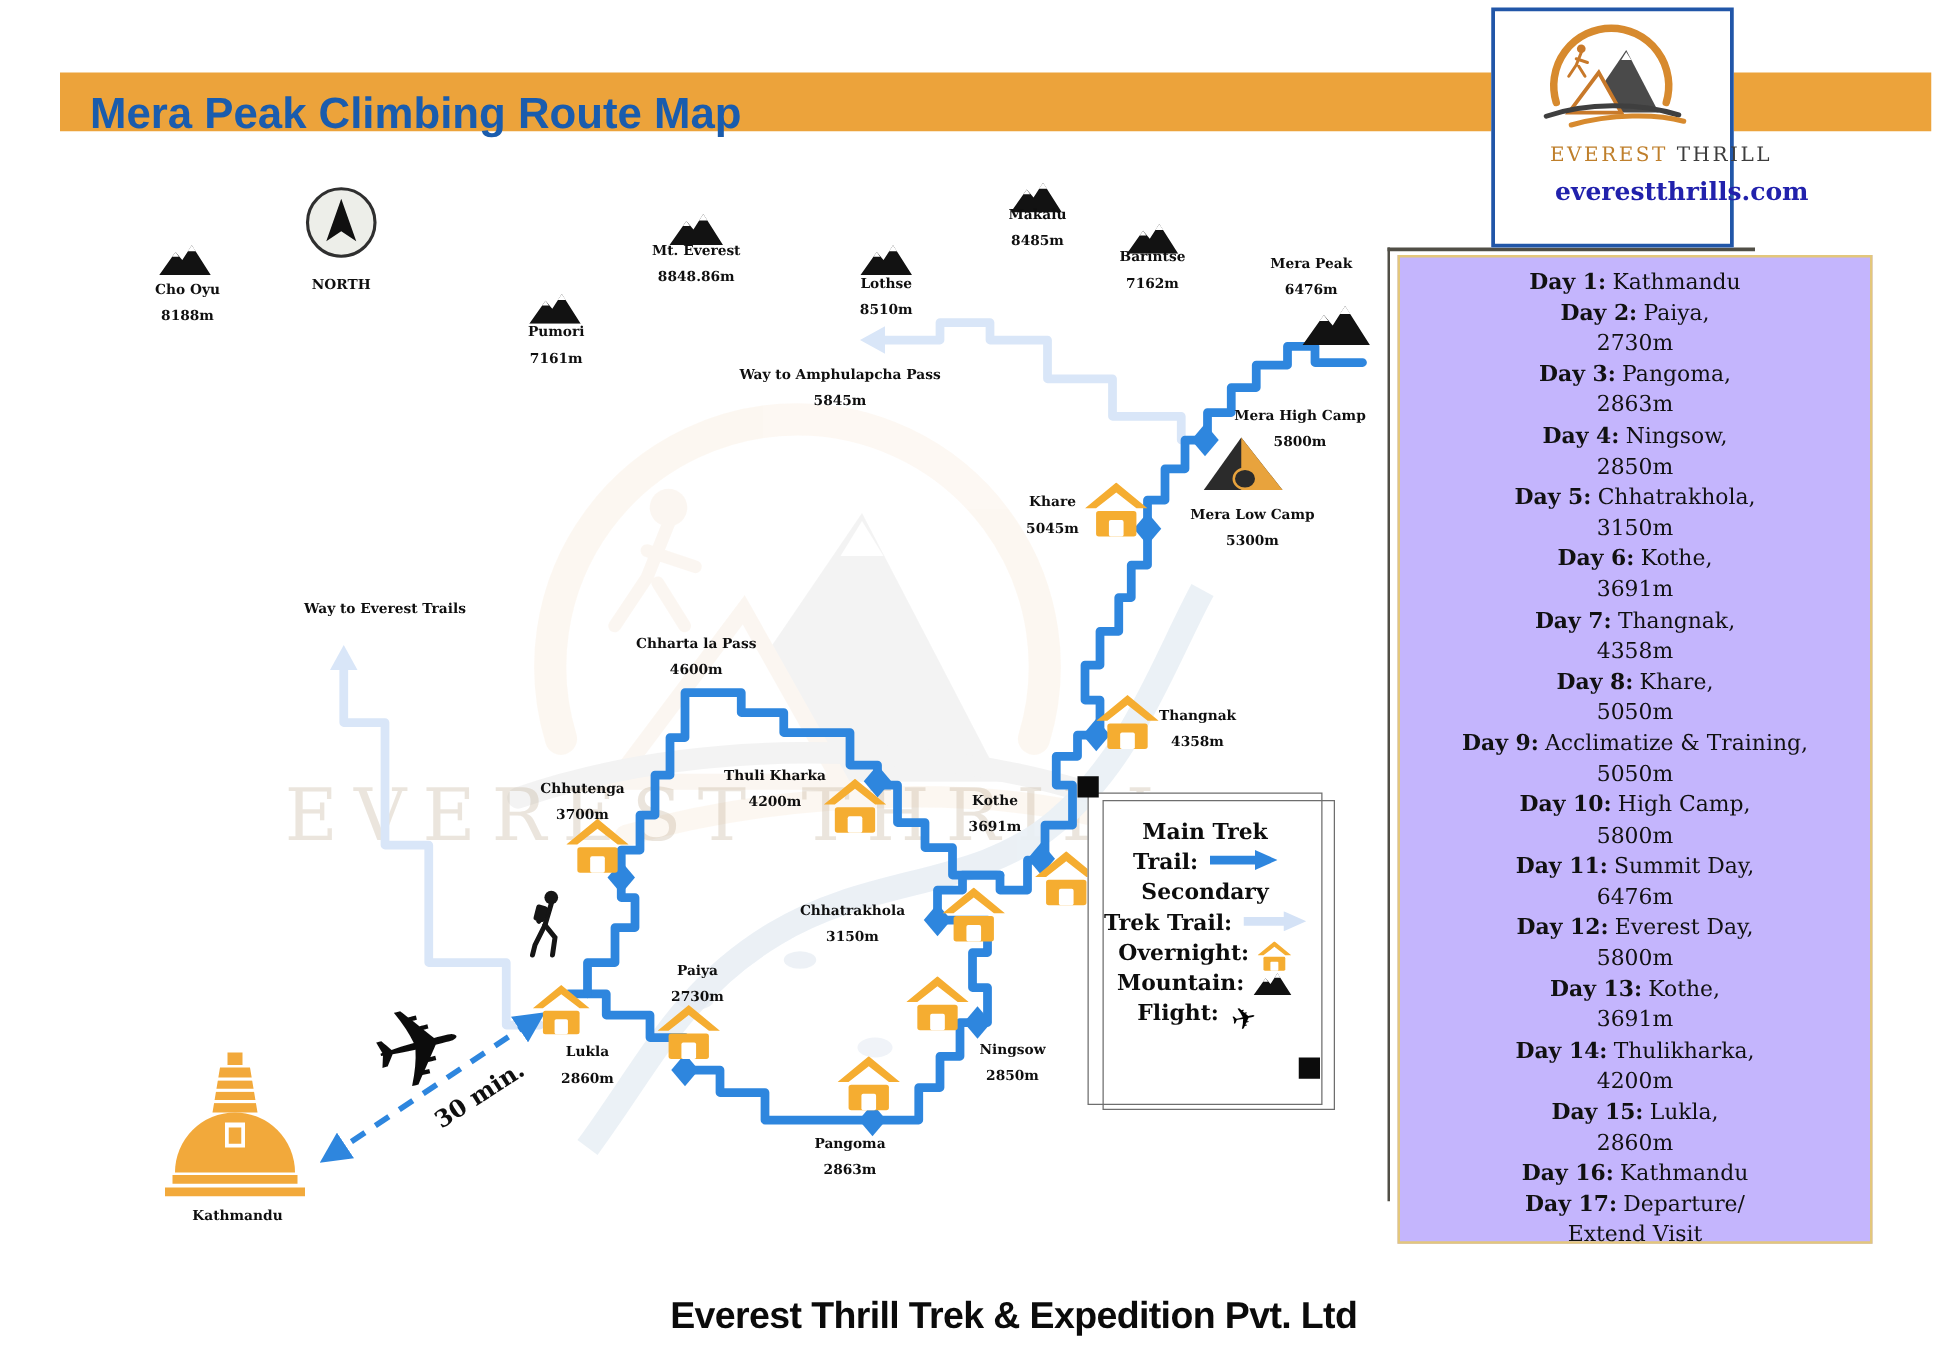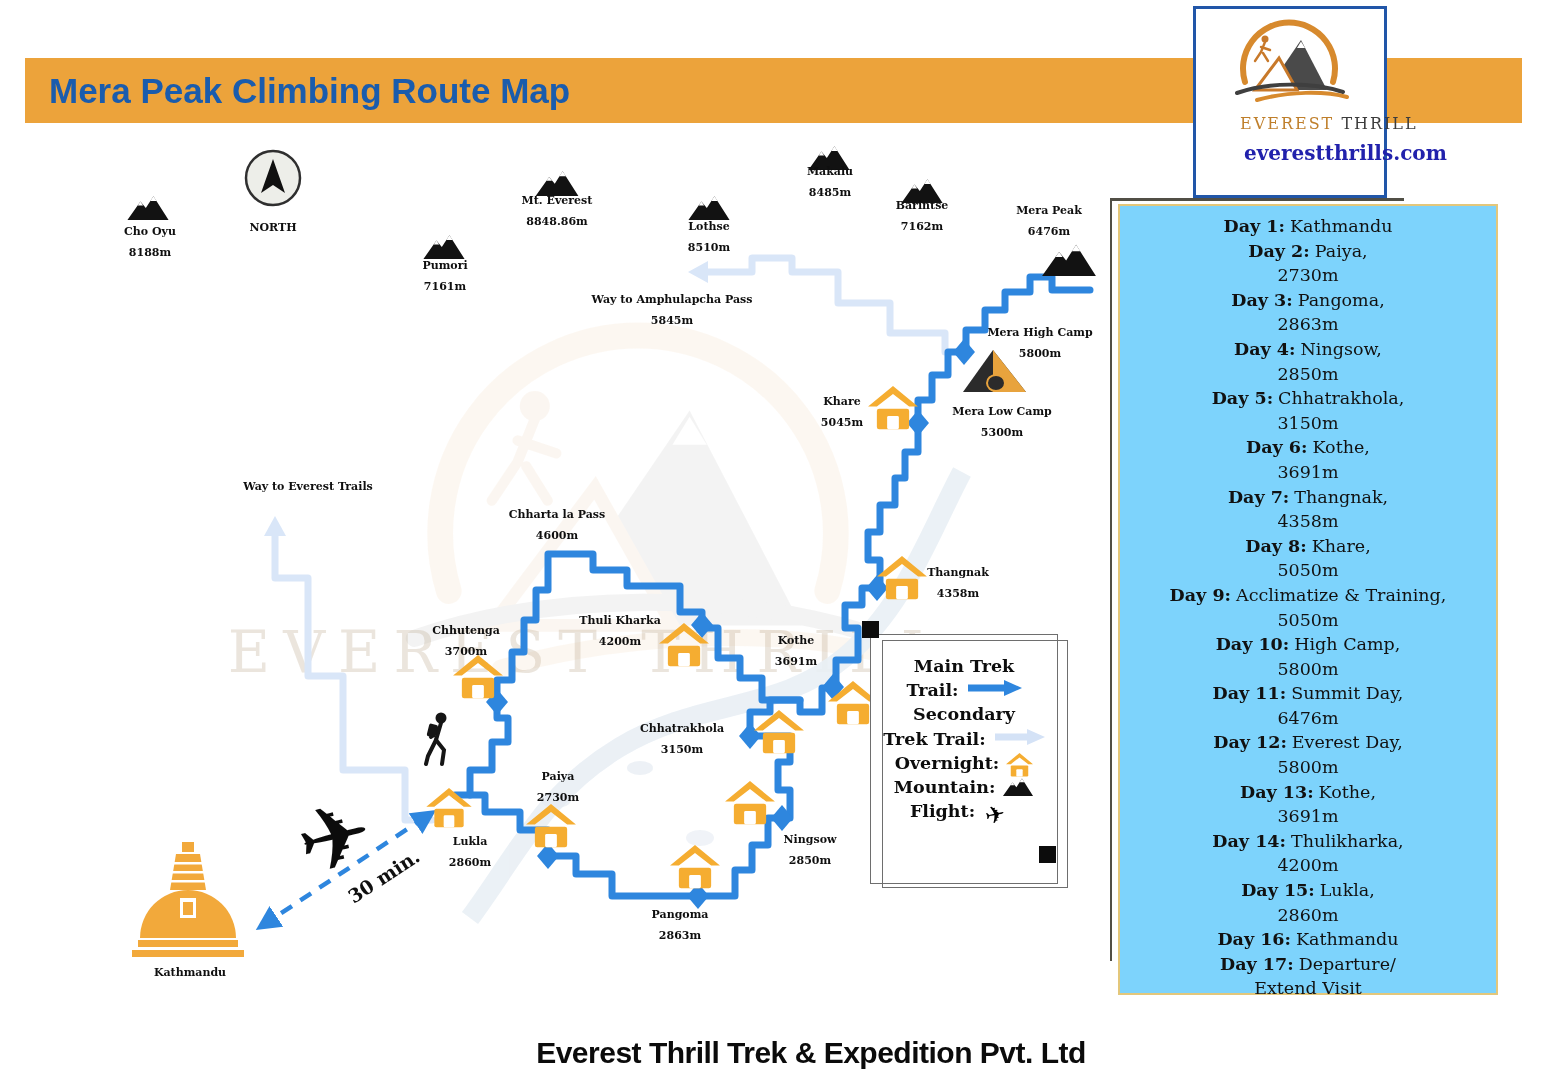--- a/index.html
+++ b/index.html
@@ -1,32 +1,32 @@
 <!DOCTYPE html>
 <html><head>
 <meta charset="utf-8">
 <style>
   html,body{margin:0;padding:0;background:#fff;}
   #stage{position:relative;width:1552px;height:1080px;background:#fff;overflow:hidden;
          font-family:"DejaVu Serif",serif;}
   
-  #header-bar{position:absolute;left:25px;top:58px;width:1497px;height:65px;background:#ECA33B;z-index:4;}
+  #header-bar{position:absolute;left:48px;top:58px;width:1497px;height:47px;background:#ECA33B;z-index:4;}
   #header-title{position:absolute;left:24px;top:0;height:65px;line-height:65px;
     font-family:"Liberation Sans",sans-serif;font-weight:bold;font-size:35px;color:#1A5CAD;white-space:nowrap;}
   
   #logo-box{position:absolute;left:1193px;top:6px;width:188px;height:186px;background:#fff;
     border:3px solid #2156A8;z-index:6;text-align:center;}
   #logo-art-holder{margin-top:10px;height:96px;}
   #brand-line{font-size:16px;letter-spacing:2px;line-height:18px;white-space:nowrap;}
   #brand-line .ev{color:#BF7F2B;margin-left:44px;} #brand-line .th{color:#3d3d3d;}
   #site-line{margin-top:8px;font-weight:bold;font-size:20px;color:#2121AC;margin-left:48px;}
   
   #itin-accent{position:absolute;left:1110px;top:198px;width:292px;height:760px;
     border-top:3px solid #514f46;border-left:2px solid #514f46;z-index:2;}
-  #itinerary{position:absolute;left:1118px;top:204px;width:380px;height:791px;background:#7dd3fc;
+  #itinerary{position:absolute;left:1118px;top:204px;width:380px;height:791px;background:#c4b5fd;
     border:2px solid #E3C77B;z-index:3;text-align:center;font-size:17.5px;line-height:24.6px;color:#111;
     padding-top:8px;box-sizing:border-box;}
   .day .dl{font-weight:bold;margin-right:5px;}
   .day .l2:empty{display:none;}
   
   #footer-line{position:absolute;left:811px;top:1036px;transform:translateX(-50%);
     font-family:"Liberation Sans",sans-serif;font-weight:bold;font-size:30px;letter-spacing:-0.5px;
     color:#0b0b0b;white-space:nowrap;z-index:4;}
   
   .plbl{position:absolute;transform:translateX(-50%);text-align:center;font-weight:bold;font-size:11px;

